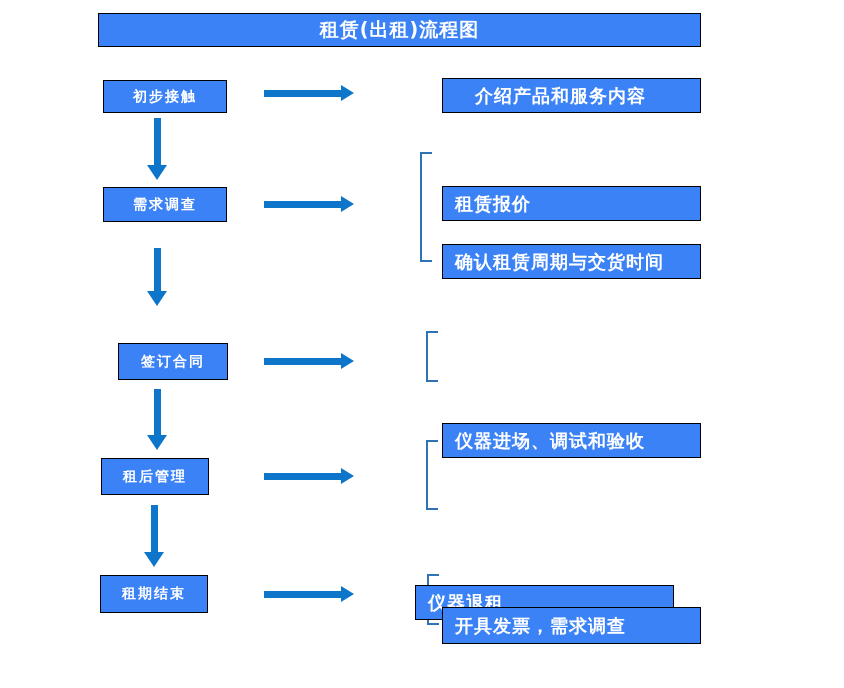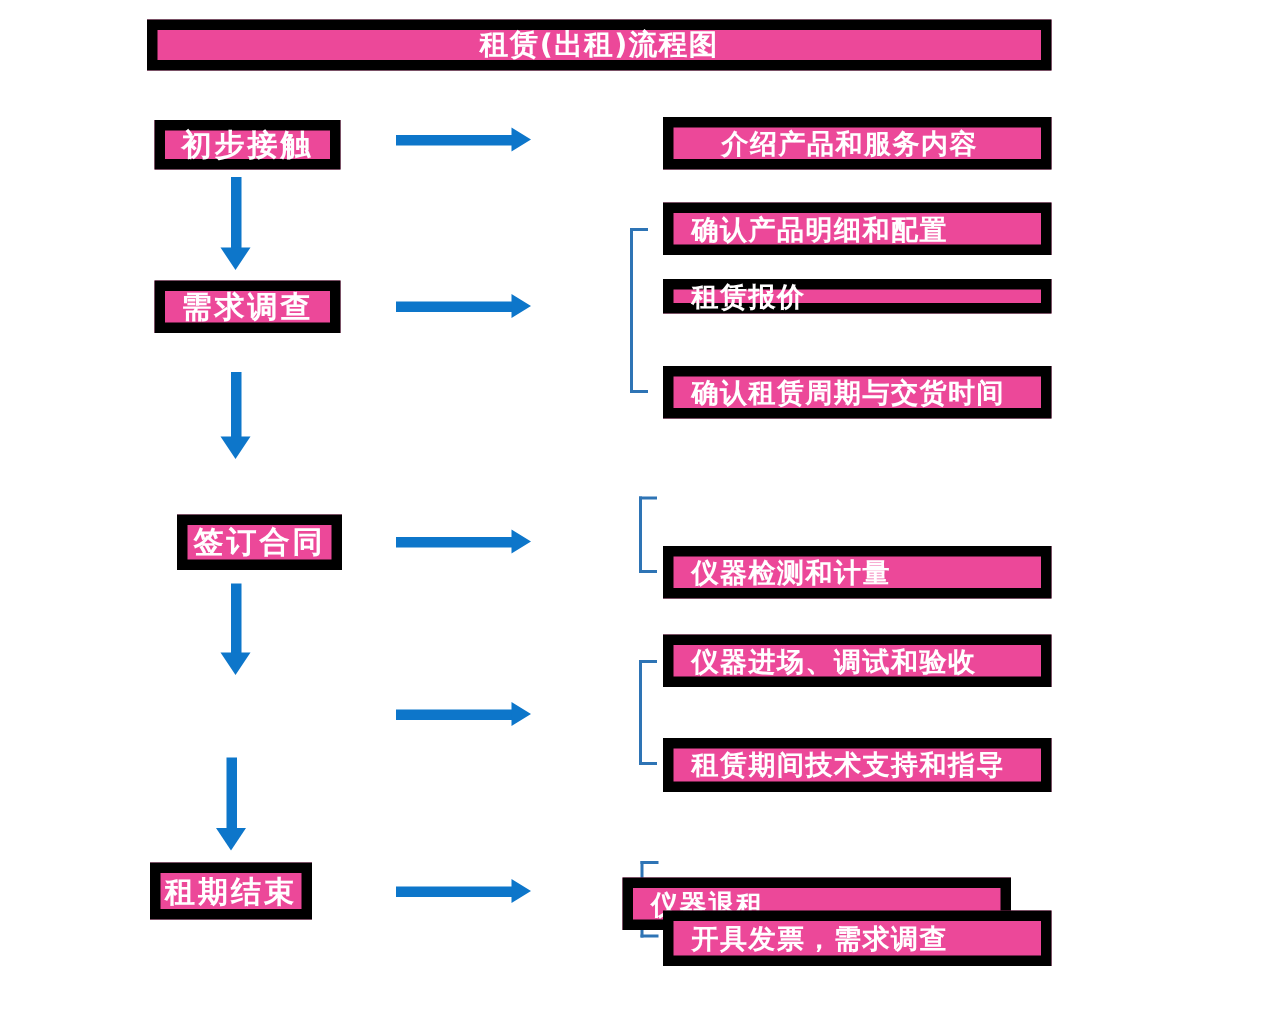--- a/index.html
+++ b/index.html
@@ -1,23 +1,23 @@
 <!DOCTYPE html>
 <html><head>
 <meta charset="utf-8">
 <style>
   html,body{margin:0;padding:0;background:#fff;}
   body{font-family:"DejaVu Sans","Liberation Sans",sans-serif;}
   .canvas{position:relative;width:844px;height:688px;background:#ffffff;overflow:hidden;}
-  .box{position:absolute;background:#ec4899;color:#fff;font-weight:bold;
+  .box{position:absolute;background:#3b82f6;color:#fff;font-weight:bold;
        display:flex;align-items:center;box-sizing:border-box;
-       border:7px solid #000000;}
+       border:1px solid #000000;}
   .titlebar{left:98px;top:13px;width:603px;height:34px;justify-content:center;
             font-size:19px;letter-spacing:1px;}
-  .step{justify-content:center;font-size:20px;letter-spacing:2px;}
+  .step{justify-content:center;font-size:14px;letter-spacing:2px;}
   .out{font-size:18px;letter-spacing:1px;padding-left:12px;}
   
   .varrow{position:absolute;width:21px;}
   .varrow .shaft{position:absolute;left:7px;top:0;width:7px;background:#0D76CA;}
   .varrow .head{position:absolute;left:0;bottom:0;width:0;height:0;
                 border-left:10.5px solid transparent;border-right:10.5px solid transparent;
                 border-top:15px solid #0D76CA;}
   
   .harrow{position:absolute;height:16px;}
   .harrow .shaft{position:absolute;left:0;right:11px;top:4.5px;height:7px;background:#0D76CA;}
@@ -39,20 +39,23 @@
   </div>
 
   <div class="box step" style="left:103px;top:80px;width:124px;height:33px;">
     <span>初步接触</span>
   </div>
   <div class="box step" style="left:103px;top:187px;width:124px;height:35px;">
     <span>需求调查</span>
   </div>
   <div class="box step" style="left:102px;top:343px;width:110px;height:37px;margin-left:16px;">
     <span>签订合同</span>
+  </div>
+  <div class="box step" style="left:101px;top:458px;width:108px;height:37px;">
+    <span>租后管理</span>
   </div>
   <div class="box step" style="left:100px;top:575px;width:108px;height:38px;">
     <span>租期结束</span>
   </div>
 
   <div class="varrow" style="left:147px;top:118px;height:62px;">
     <div class="shaft" style="height:48px;"></div>
     <div class="head"></div>
   </div>
   <div class="varrow" style="left:147px;top:248px;height:58px;">
@@ -91,39 +94,30 @@
 
   <div class="bracket" style="left:420px;top:152px;height:110px;"></div>
   <div class="bracket" style="left:426px;top:331px;height:51px;"></div>
   <div class="bracket" style="left:426px;top:440px;height:70px;"></div>
   <div class="bracket" style="left:427px;top:574px;height:51px;"></div>
 
   <div class="box out" style="left:442px;top:78px;width:259px;height:35px;padding-left:32px;">
     <span>介绍产品和服务内容</span>
   </div>
 
-  <div class="box out" style="left:442px;top:135px;width:259px;height:35px;">
-    <span>确认产品明细和配置</span>
-  </div>
-  <div class="box out" style="left:442px;top:186px;width:259px;height:23px;">
+  <div class="box out" style="left:442px;top:186px;width:259px;height:35px;">
     <span>租赁报价</span>
   </div>
   <div class="box out" style="left:442px;top:244px;width:259px;height:35px;">
     <span>确认租赁周期与交货时间</span>
   </div>
 
-  <div class="box out" style="left:442px;top:364px;width:259px;height:35px;">
-    <span>仪器检测和计量</span>
-  </div>
 
   <div class="box out" style="left:442px;top:423px;width:259px;height:35px;">
     <span>仪器进场、调试和验收</span>
-  </div>
-  <div class="box out" style="left:442px;top:492px;width:259px;height:36px;">
-    <span>租赁期间技术支持和指导</span>
   </div>
 
   <div class="box out" style="left:415px;top:557px;width:259px;height:35px;margin-top:28px;">
     <span>仪器退租</span>
   </div>
   <div class="box out" style="left:442px;top:607px;width:259px;height:37px;">
     <span>开具发票，需求调查</span>
   </div>
 
 </div>

